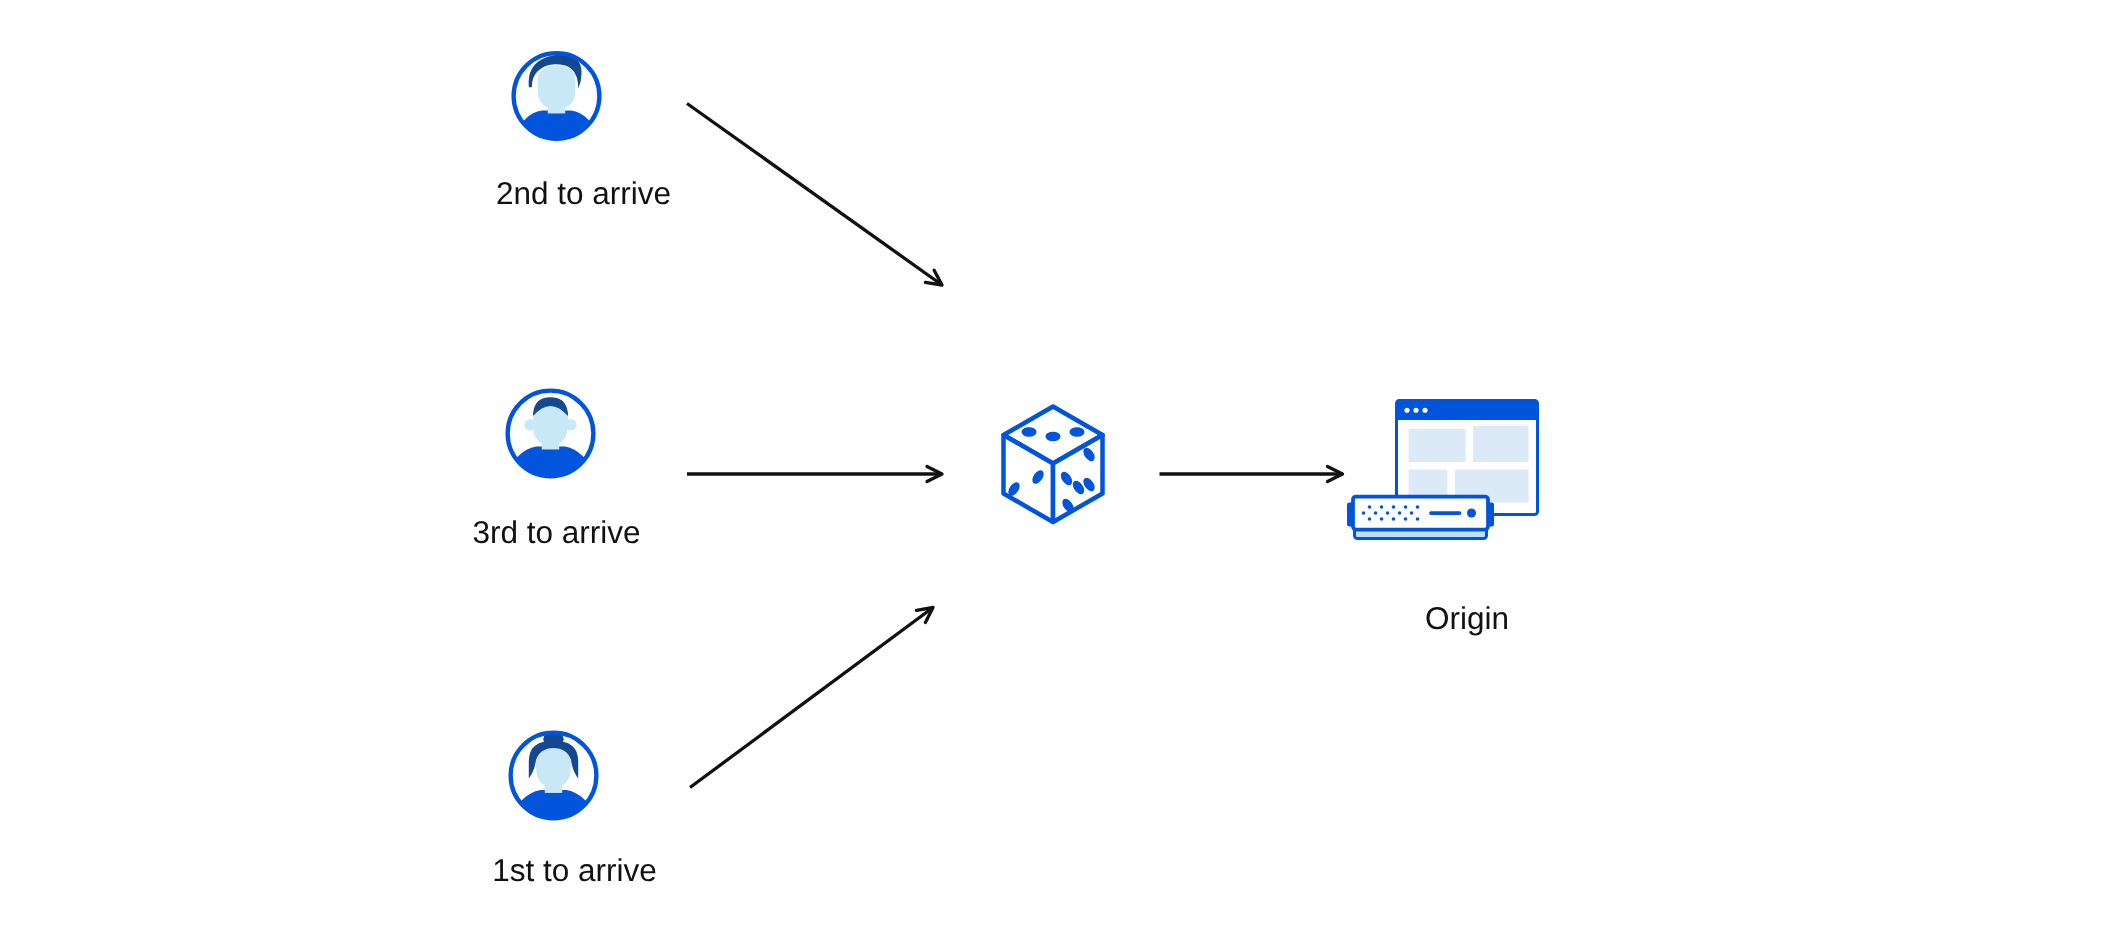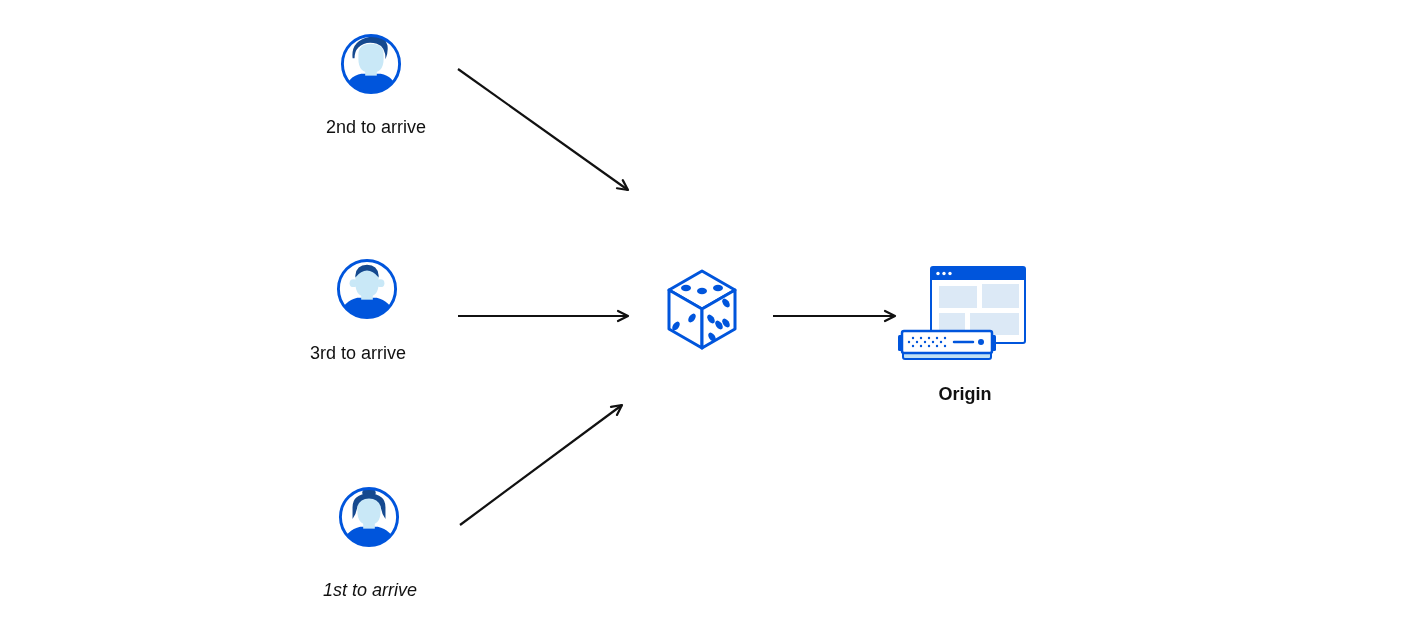--- a/index.html
+++ b/index.html
@@ -3,21 +3,21 @@
 <meta charset="utf-8">
 <style>
   html,body{margin:0;padding:0;background:#ffffff;}
   .canvas{
     position:relative;width:1405px;height:633px;background:#ffffff;
     overflow:hidden;font-family:"Liberation Sans",sans-serif;
   }
   .abs{position:absolute;}
   .node-label{
     position:absolute;transform:translateX(-50%);
-    font-size:18px;line-height:1.2;color:#111111;white-space:nowrap;
+    font-size:21px;line-height:1.2;color:#111111;white-space:nowrap;margin-left:13px;
   }
   .arrow-layer{position:absolute;left:0;top:0;width:1405px;height:633px;pointer-events:none;}
   svg{display:block;}
 </style>
 </head>
 <body>
 
 <div class="canvas">
 
   <svg class="arrow-layer" viewBox="0 0 1405 633">
@@ -83,21 +83,21 @@
         <circle cx="32" cy="32" r="29.5" fill="#ffffff"></circle>
         <path d="M2,64 Q8,45 23,42 L41,42 Q56,45 62,64 Z" fill="#0055dc"></path>
         <rect x="26" y="32" width="12" height="12" fill="#c9e8f7"></rect>
         <path d="M20,21 Q20,12 32,12 Q44,12 44,21 L44,26 Q44,40 32,40 Q20,40 20,26 Z" fill="#c9e8f7"></path>
         <ellipse cx="32" cy="7" rx="7" ry="5.5" fill="#15498f"></ellipse>
         <path d="M15,34 L15,22 Q15,8 32,8 Q49,8 49,22 L49,34 Q45,29 44,21 Q41,13 32,13 Q23,13 20,21 Q19,29 15,34 Z" fill="#15498f"></path>
       </g>
       <circle cx="32" cy="32" r="29.5" fill="none" stroke="#0055dc" stroke-width="3"></circle>
     </svg>
   </div>
-  <div class="node-label" style="left:370px;top:580px;font-style:italic;">1st to arrive</div>
+  <div class="node-label" style="left:370px;top:568px;">1st to arrive</div>
 
   <div class="abs" style="left:666px;top:269px;width:72px;height:82px;">
     <svg width="72" height="82" viewBox="0 0 72 82">
       <g stroke="#0055dc" stroke-width="3" stroke-linejoin="round" fill="#ffffff">
         <path d="M36,2 L69,21 L36,40 L3,21 Z"></path>
         <path d="M3,21 L36,40 L36,79 L3,60 Z"></path>
         <path d="M69,21 L36,40 L36,79 L69,60 Z"></path>
       </g>
       <g fill="#0055dc">
         <ellipse cx="20" cy="19" rx="5" ry="3.2"></ellipse>
@@ -150,15 +150,15 @@
         <circle cx="16" cy="17" r="1.2"></circle>
           <circle cx="24" cy="17" r="1.2"></circle>
           <circle cx="32" cy="17" r="1.2"></circle>
           <circle cx="40" cy="17" r="1.2"></circle>
           <circle cx="48" cy="17" r="1.2"></circle>
       </g>
       <line x1="57" y1="13" x2="76" y2="13" stroke="#0055dc" stroke-width="2.5" stroke-linecap="round"></line>
       <circle cx="84" cy="13" r="3" fill="#0055dc"></circle>
     </svg>
   </div>
-  <div class="node-label" style="left:965px;top:384px;font-weight:bold;">Origin</div>
+  <div class="node-label" style="left:965px;top:400px;">Origin</div>
 
 </div>
 
 </body></html>

